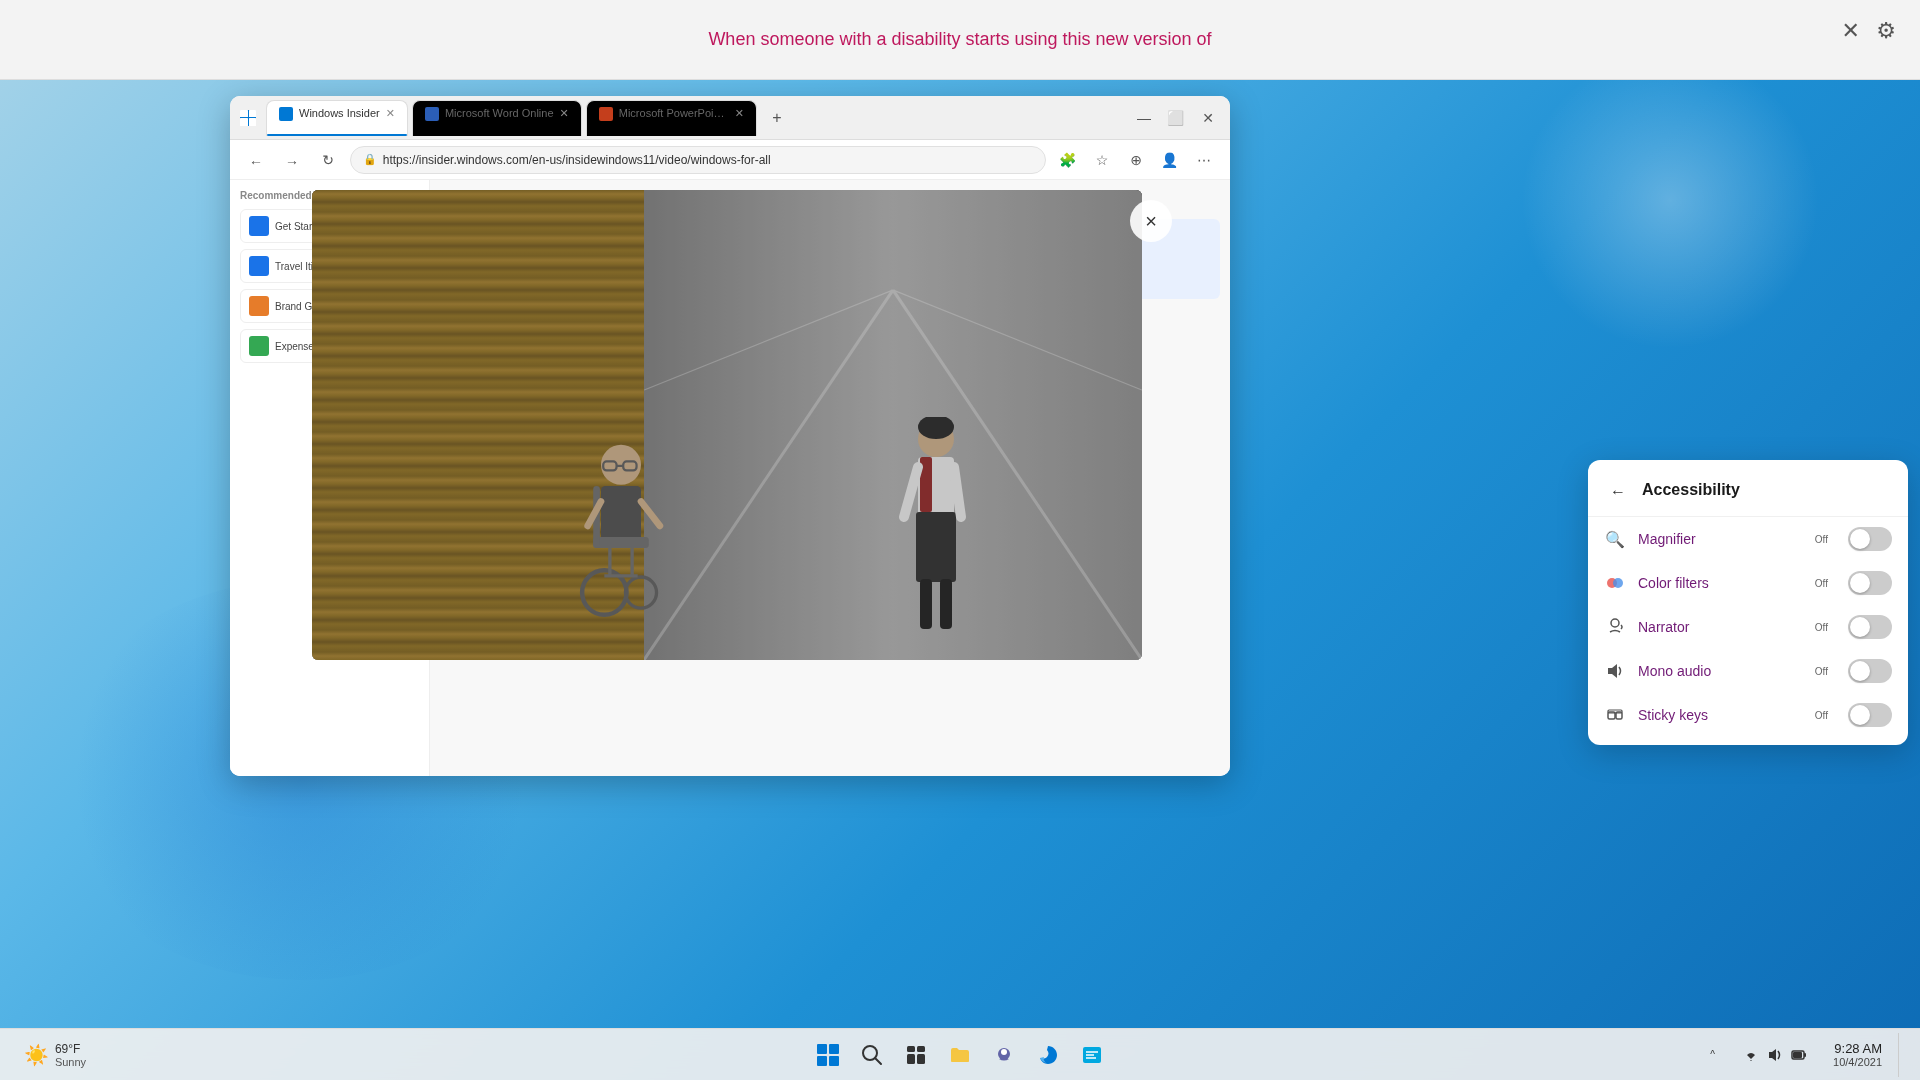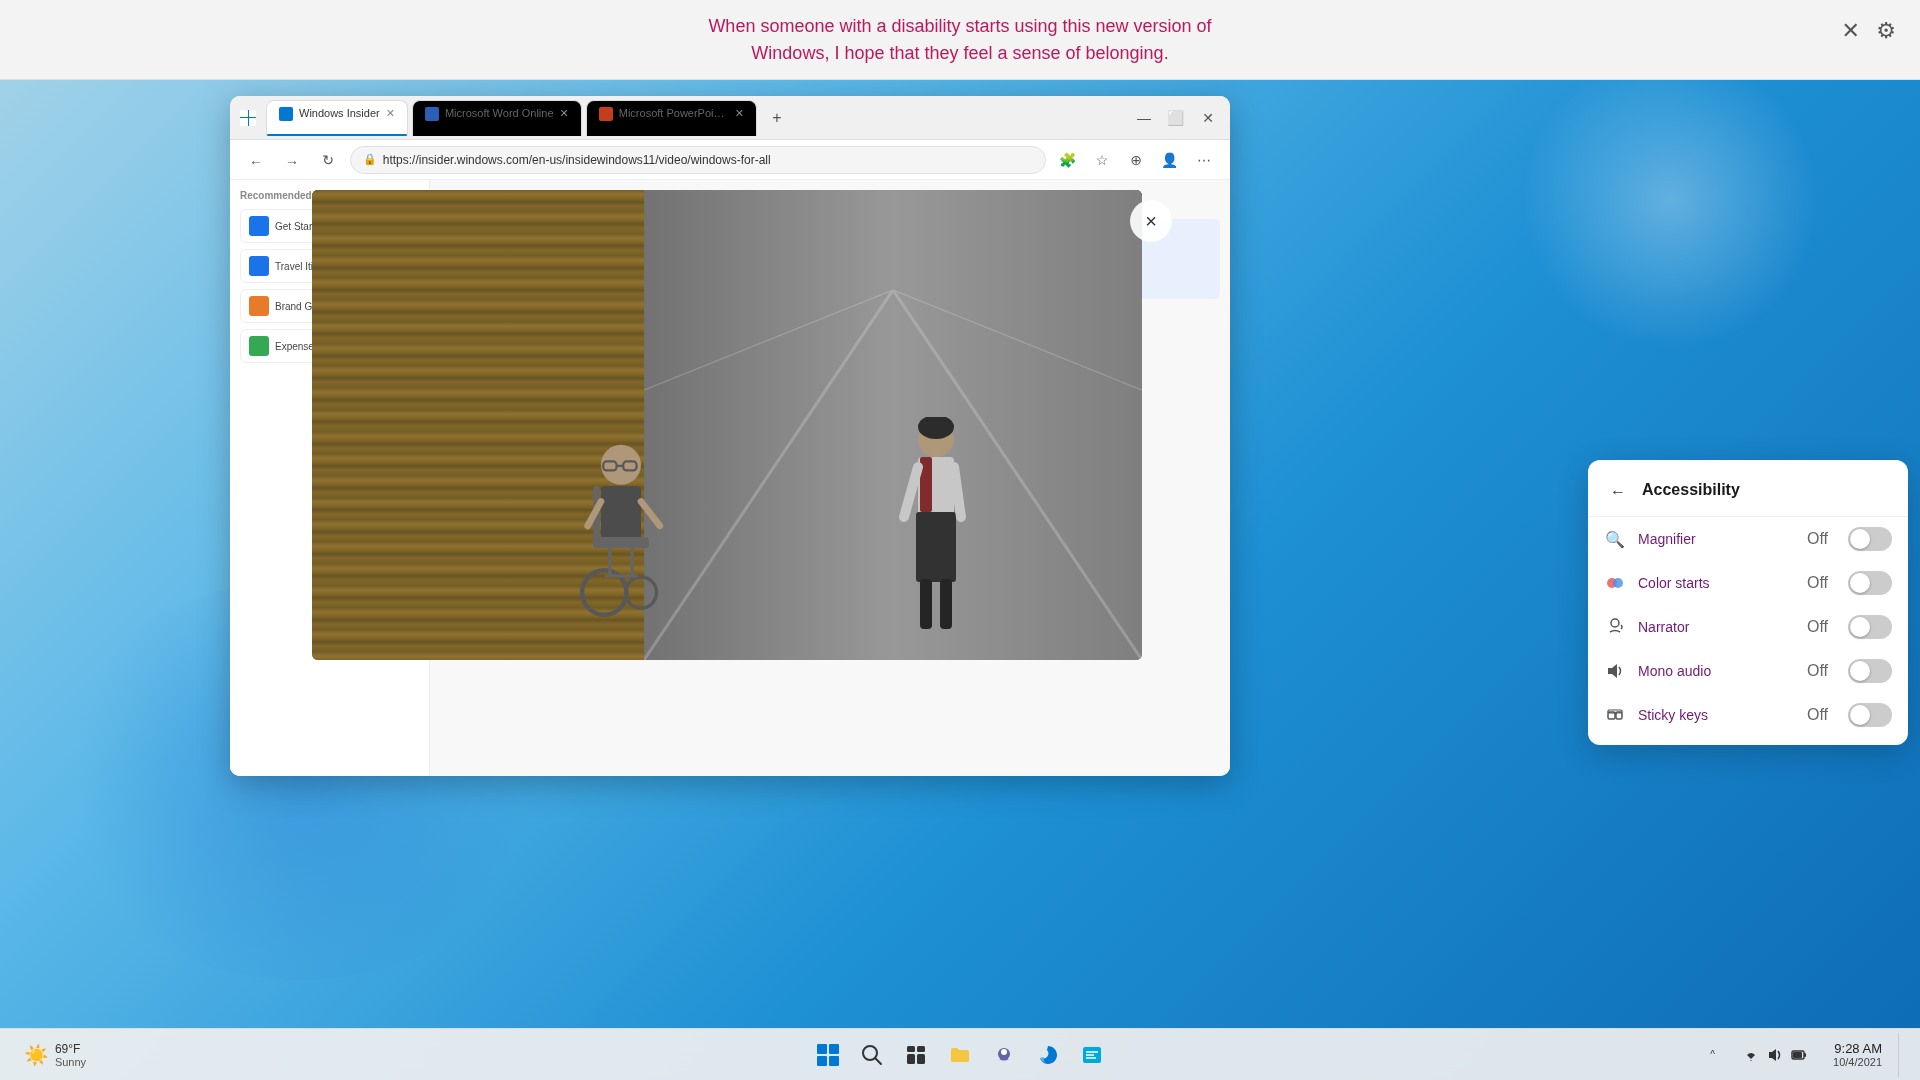--- a/index.html
+++ b/index.html
@@ -349,21 +349,21 @@
       color: #555;
       font-size: 16px;
       flex-shrink: 0;
     }
     .panel-item-label {
       flex: 1;
       font-size: 14px;
       color: #701a75;
     }
     .panel-item-status {
-      font-size: 16px;
+      font-size: 10px;
       color: #666;
       margin-right: 8px;
     }
     .toggle {
       width: 44px;
       height: 24px;
       border-radius: 12px;
       background: #ccc;
       position: relative;
       cursor: pointer;
@@ -537,21 +537,20 @@
   </style>
 </head>
 <body>
 
 <div class="bg-circle1"></div>
 <div class="bg-circle2"></div>
 
 <div class="notification-bar">
   <div class="notification-text">
     <span>When someone with a disability starts using this new version of</span><br>
-    <span>Windows, I hope that they feel a sense of belonging.</span>
   </div>
   <div class="notification-close">✕</div>
   <div class="notification-gear">⚙</div>
 </div>
 
 <div class="browser-window">
 
   <div class="browser-titlebar">
     <div style="width:20px;height:20px;margin-right:4px;display:flex;align-items:center;justify-content:center;">
       <div style="width:16px;height:16px;background:#0078d4;border-radius:2px;display:grid;grid-template-columns:1fr 1fr;gap:1px;">
@@ -731,21 +730,21 @@
     <div class="toggle"></div>
   </div>
 
   <div class="panel-item">
     <div class="panel-item-icon">
       <svg width="18" height="18" viewBox="0 0 18 18">
         <circle cx="6" cy="9" r="5" fill="#e8504a" opacity="0.8"></circle>
         <circle cx="12" cy="9" r="5" fill="#4a90e8" opacity="0.8"></circle>
       </svg>
     </div>
-    <span class="panel-item-label">Color starts</span>
+    <span class="panel-item-label">Color filters</span>
     <span class="panel-item-status">Off</span>
     <div class="toggle"></div>
   </div>
 
   <div class="panel-item">
     <div class="panel-item-icon">
       <svg width="18" height="18" viewBox="0 0 18 18">
         <circle cx="9" cy="5" r="4" fill="none" stroke="#555" stroke-width="1.5"></circle>
         <path d="M4 14 Q9 11 14 14" fill="none" stroke="#555" stroke-width="1.5"></path>
         <path d="M15 7 Q17 9 15 11" fill="none" stroke="#555" stroke-width="1.5"></path>

